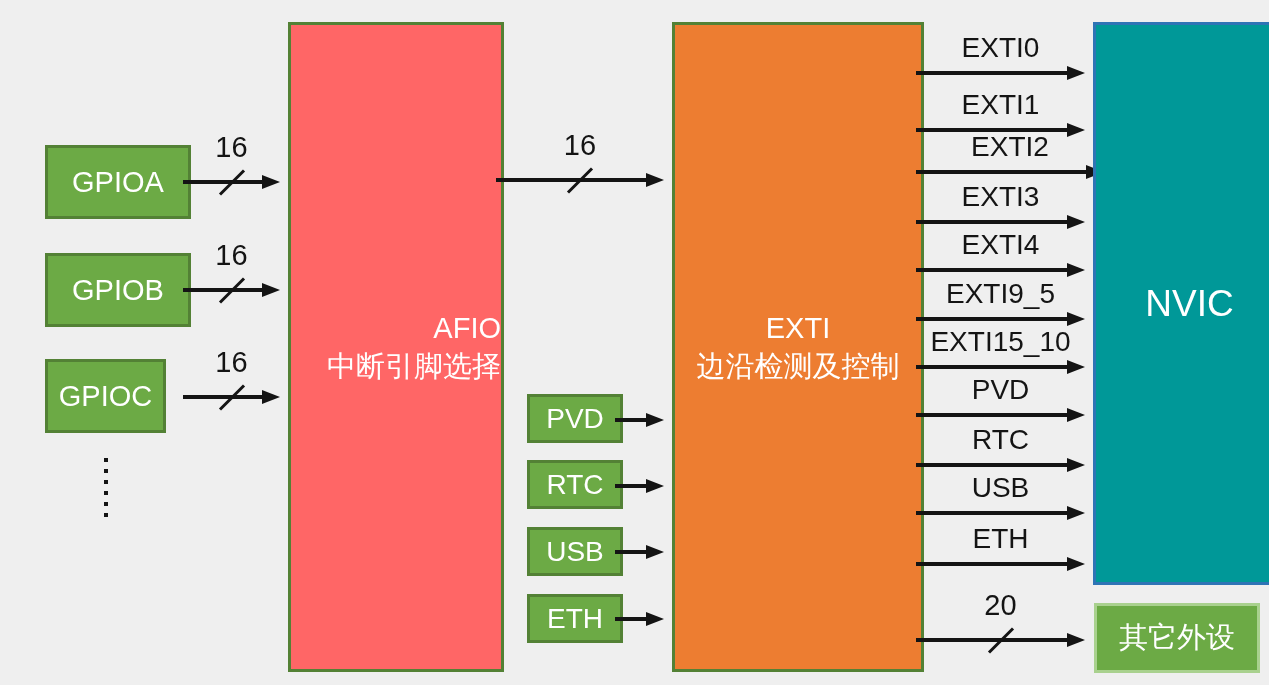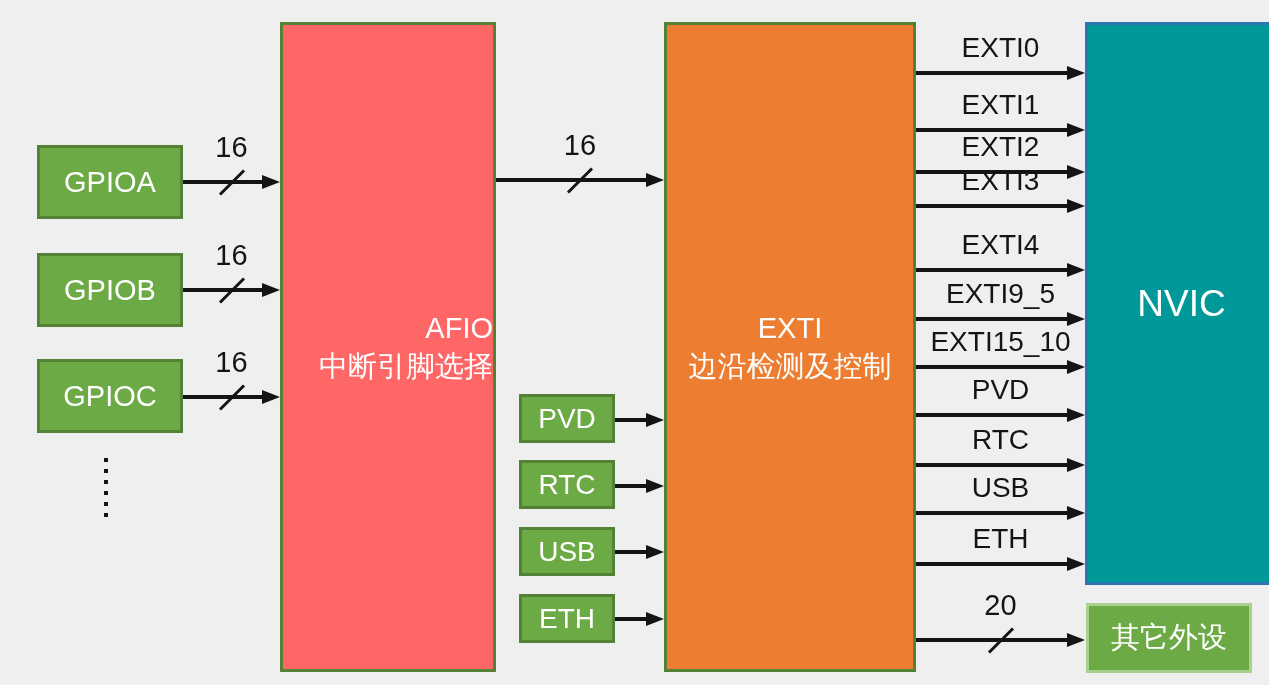--- a/index.html
+++ b/index.html
@@ -12,26 +12,26 @@
     --orange-fill:#ed7d31;
     --teal-fill:#009898;
     --blue-border:#2e74b5;
   }
   html,body{margin:0;padding:0;}
   body{background:var(--bg);font-family:"Liberation Sans","DejaVu Sans",sans-serif;}
   .canvas{position:relative;width:1269px;height:685px;background:var(--bg);overflow:hidden;}
 
   
   .box{position:absolute;box-sizing:border-box;display:flex;flex-direction:column;
-       align-items:center;justify-content:center;color:#ffffff;text-align:center;}
+       align-items:center;justify-content:center;color:#ffffff;text-align:center;margin-left:8px;}
   .small-box{border:3px solid var(--green-border);background:var(--green-fill);
        font-size:29px;line-height:32px;}
   .gpio-a{left:37px;top:145px;width:146px;height:74px;}
   .gpio-b{left:37px;top:253px;width:146px;height:74px;}
-  .gpio-c{left:37px;top:359px;width:146px;height:74px;justify-content:center;}
+  .gpio-c{left:37px;top:359px;width:121px;height:74px;justify-content:center;}
   .periph{left:519px;width:96px;height:49px;font-size:28px;}
   .periph-pvd{top:394px;}
   .periph-rtc{top:460px;}
   .periph-usb{top:527px;}
   .periph-eth{top:594px;}
   .afio{left:280px;top:22px;width:216px;height:650px;background:var(--salmon-fill);
         border:3px solid var(--green-border);font-size:29px;line-height:38px;align-items:flex-end;}
   .exti{left:664px;top:22px;width:252px;height:650px;background:var(--orange-fill);
         border:3px solid var(--green-border);font-size:29px;line-height:38px;}
   .nvic{left:1085px;top:22px;width:193px;height:563px;background:var(--teal-fill);
@@ -169,28 +169,28 @@
         <div class="head"></div>
       </div>
   </div>
   <div class="nvic-row" style="top:88px;">
     <span class="row-label">EXTI1</span>
     <div class="arrow">
         <div class="shaft"></div>
         <div class="head"></div>
       </div>
   </div>
-  <div class="nvic-row" style="top:130px;">
+  <div class="nvic-row" style="top:130px;padding-left:19px;">
     <span class="row-label">EXTI2</span>
     <div class="arrow">
         <div class="shaft"></div>
         <div class="head"></div>
       </div>
   </div>
-  <div class="nvic-row" style="top:164px;text-decoration:underline;">
+  <div class="nvic-row" style="top:180px;text-decoration:underline;">
     <span class="row-label">EXTI3</span>
     <div class="arrow">
         <div class="shaft"></div>
         <div class="head"></div>
       </div>
   </div>
   <div class="nvic-row" style="top:228px;">
     <span class="row-label">EXTI4</span>
     <div class="arrow">
         <div class="shaft"></div>

